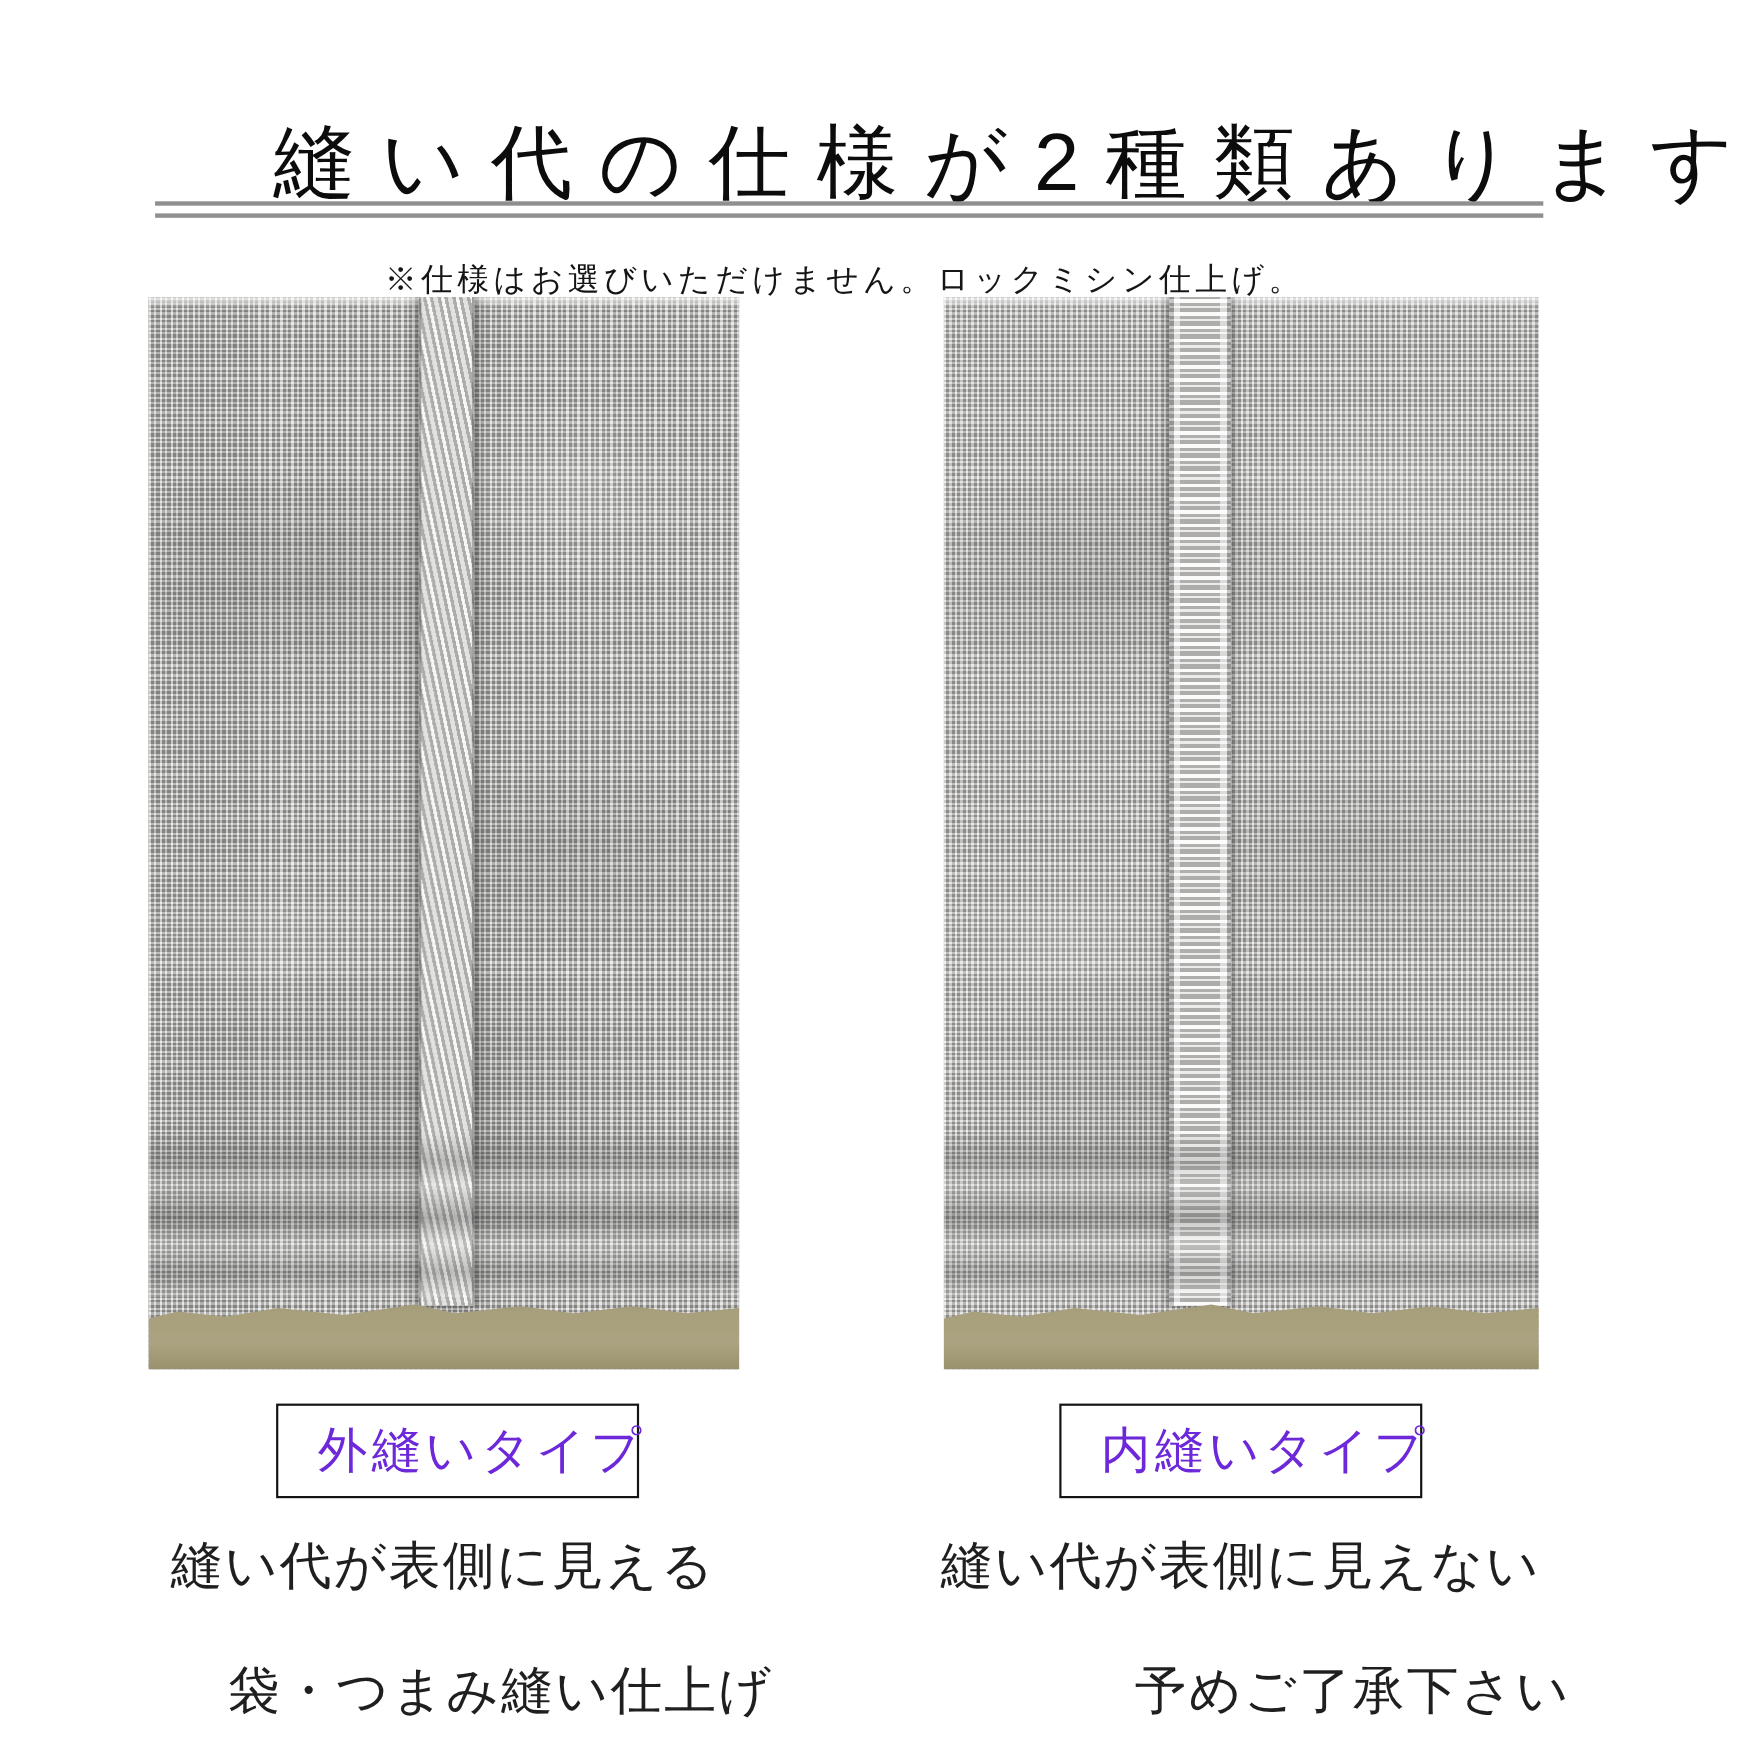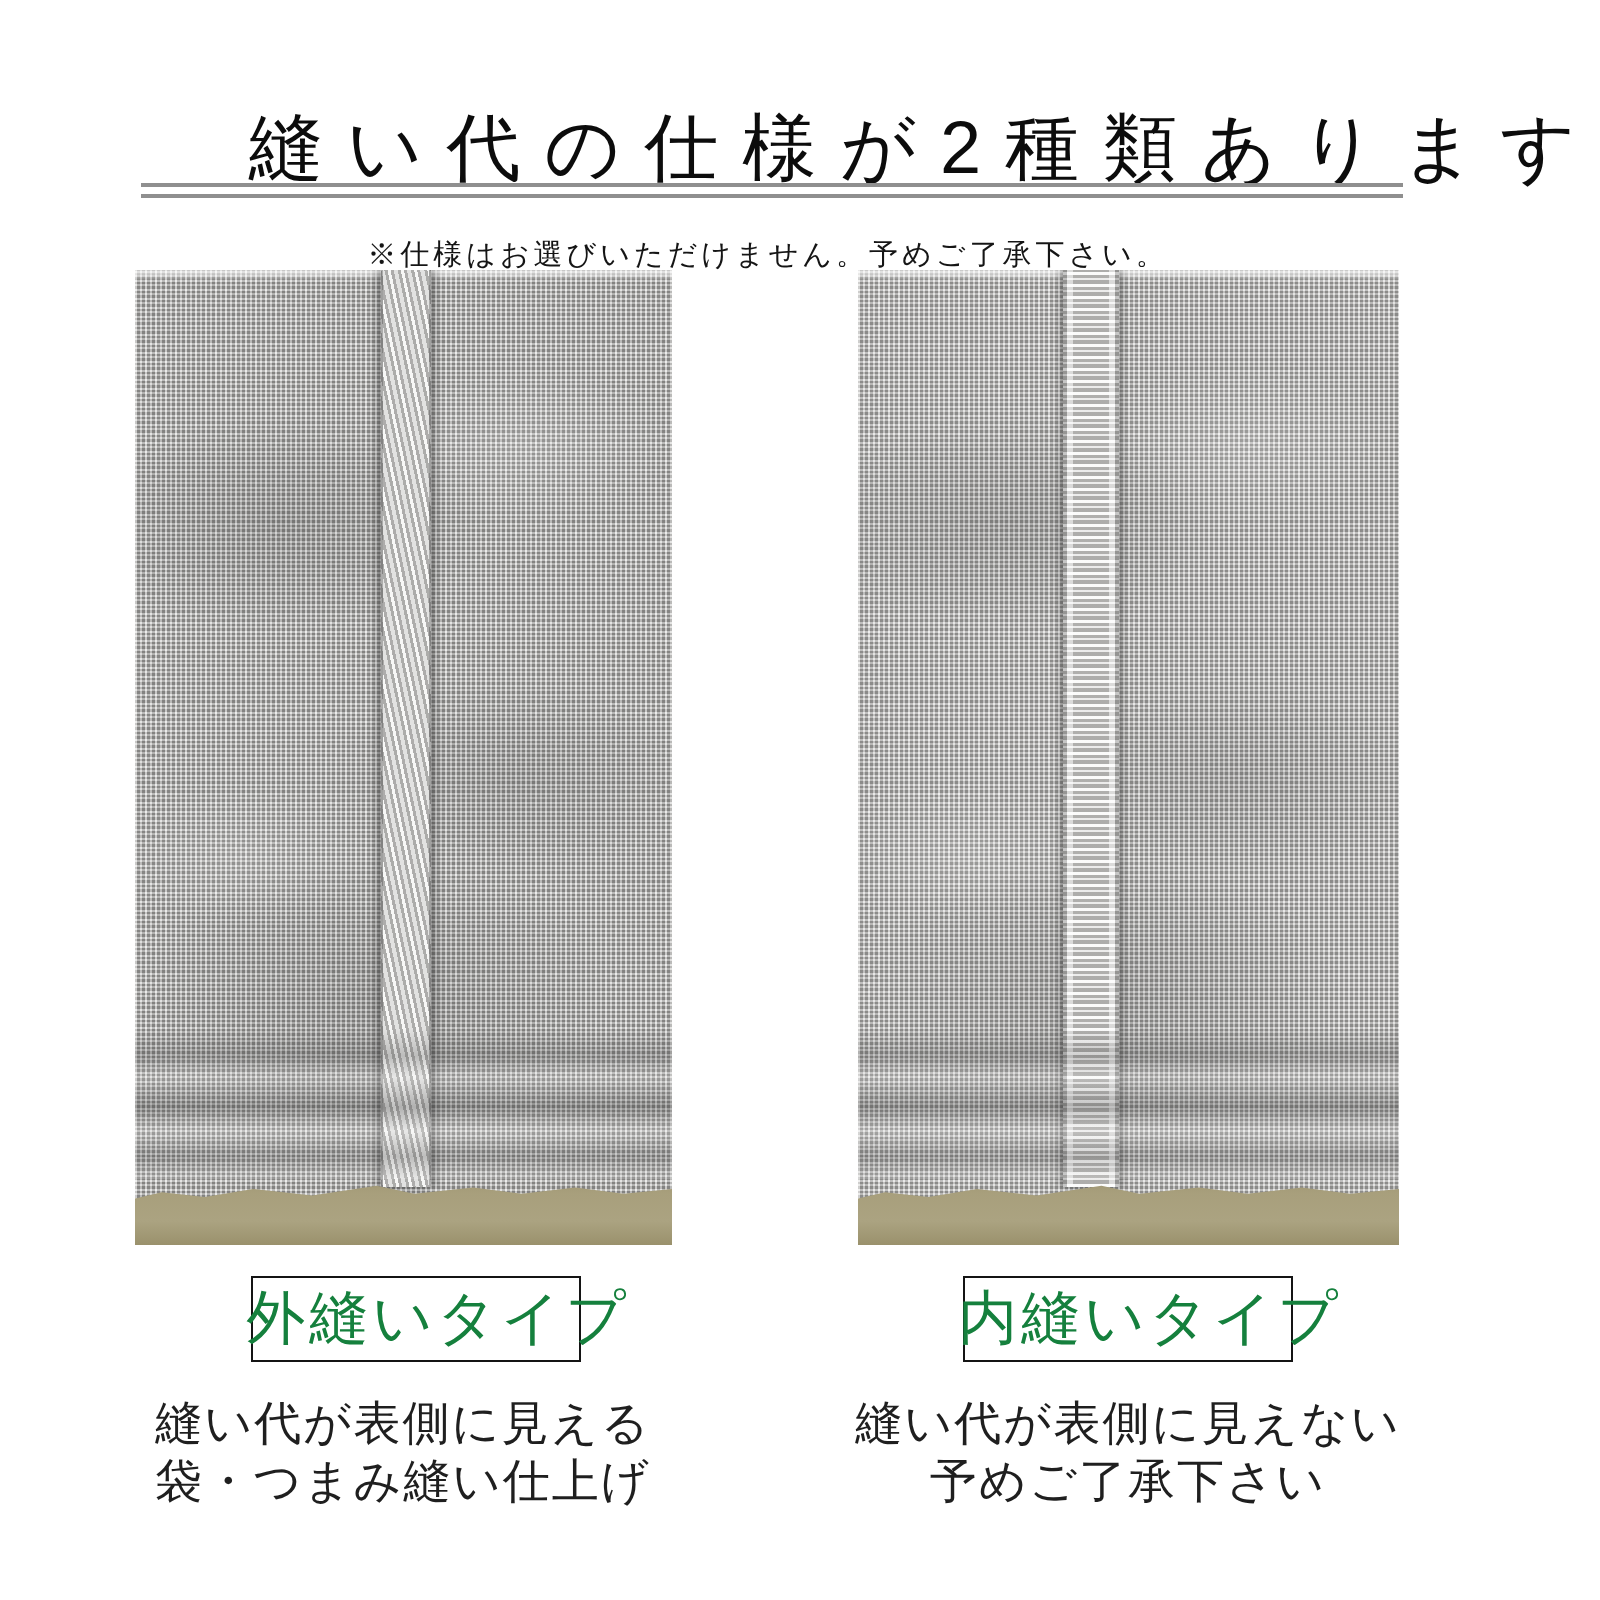--- a/index.html
+++ b/index.html
@@ -93,44 +93,44 @@
       #aba381 70%, #9a916c 100%);
     clip-path:polygon(0 42%,5% 34%,13% 40%,22% 30%,33% 38%,45% 26%,52% 36%,
       63% 28%,72% 36%,82% 28%,91% 36%,100% 30%,100% 100%,0 100%);
   }
 
   
   .type-label-box{
     position:absolute;top:1276px;width:330px;height:86px;box-sizing:border-box;
     background:#ffffff;border:2px solid var(--label-box-border,#141414);
     display:flex;align-items:center;justify-content:center;
-    font-size:59px;letter-spacing:4px;color:#15803d;white-space:nowrap;padding-left:44px;
+    font-size:45px;letter-spacing:4px;color:#6d28d9;white-space:nowrap;padding-left:44px;
   }
   .label-left{left:251px;}
   .label-right{left:963px;}
 
   .desc{
     position:absolute;width:600px;margin:0;text-align:center;
     font-size:47px;letter-spacing:2px;color:#1f1f1f;white-space:nowrap;
   }
   .desc.row1{top:1392px;}
-  .desc.row2{top:1450px;}
+  .desc.row2{top:1506px;text-align:right;}
   .desc.col-left{left:103px;}
   .desc.col-right{left:828px;}
 </style>
 </head>
 <body>
 
 <div class="canvas">
 
   <h1 class="page-title">縫い代の仕様が2種類あります</h1>
 
   <div class="title-divider"></div>
 
-  <p class="disclaimer-note">※仕様はお選びいただけません。予めご了承下さい。</p>
+  <p class="disclaimer-note">※仕様はお選びいただけません。ロックミシン仕上げ。</p>
 
   <section class="seam-type">
     <figure class="photo photo-left">
       <div class="weave"></div>
       <div class="shade"></div>
       <div class="seam seam-ridge"></div>
       <div class="folds"></div>
       <div class="table-surface"></div>
     </figure>
     <div class="type-label-box label-left">

